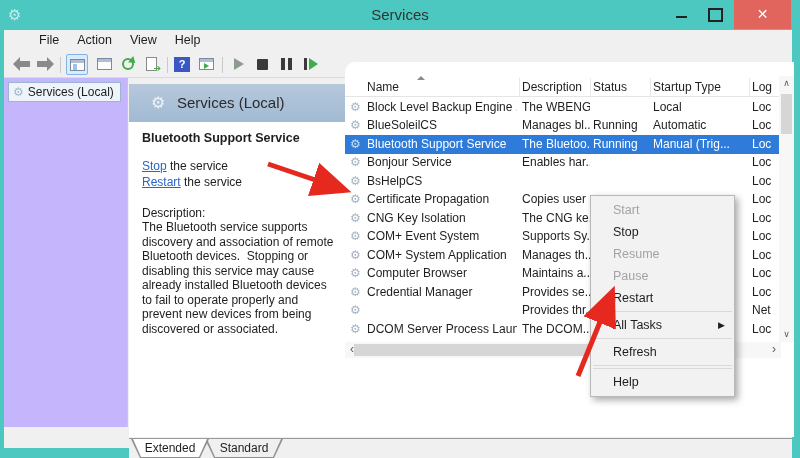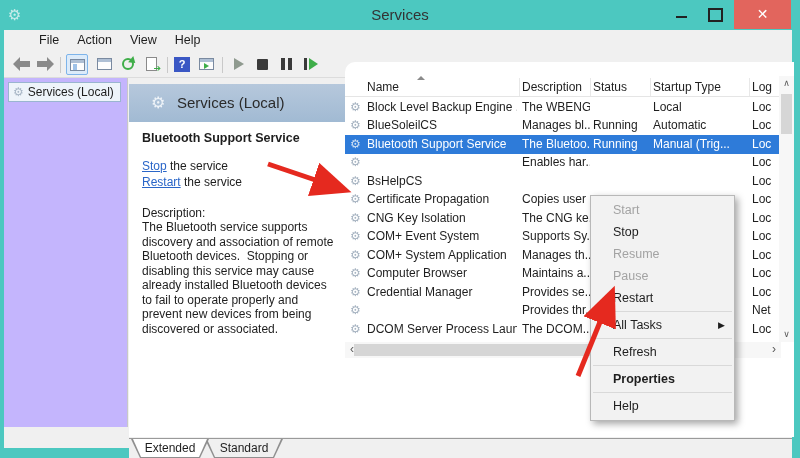--- a/index.html
+++ b/index.html
@@ -214,20 +214,21 @@
             <div class="svc-row selected" style="top: 36.92px;">
               <span class="gear">⚙</span>
               <span class="cell" style="left: 22px; width: 150px;">Bluetooth Support Service</span>
               <span class="cell" style="left: 177px; width: 68px;">The Bluetoo...</span>
               <span class="cell" style="left: 248px; width: 57px;">Running</span>
               <span class="cell" style="left: 308px; width: 95px;">Manual (Trig...</span>
               <span class="cell" style="left: 407px; width: 26px;">Loc</span>
             </div>
             <div class="svc-row" style="top: 55.38px;">
               <span class="gear">⚙</span>
+              <span class="cell" style="left: 22px; width: 150px;">Bonjour Service</span>
               <span class="cell" style="left: 177px; width: 68px;">Enables har...</span>
               <span class="cell" style="left: 248px; width: 57px;"></span>
               <span class="cell" style="left: 308px; width: 95px;"></span>
               <span class="cell" style="left: 407px; width: 26px;">Loc</span>
             </div>
             <div class="svc-row" style="top: 73.84px;">
               <span class="gear">⚙</span>
               <span class="cell" style="left: 22px; width: 150px;">BsHelpCS</span>
               <span class="cell" style="left: 177px; width: 68px;"></span>
               <span class="cell" style="left: 248px; width: 57px;"></span>
@@ -342,21 +343,20 @@
       <div class="ctx-item disabled">Start</div>
       <div class="ctx-item">Stop</div>
       <div class="ctx-item disabled">Resume</div>
       <div class="ctx-item disabled">Pause</div>
       <div class="ctx-item">Restart</div>
       <div class="menu-sep"></div>
       <div class="ctx-item">All Tasks<span class="sub-arrow">▶</span></div>
       <div class="menu-sep"></div>
       <div class="ctx-item">Refresh</div>
       <div class="menu-sep"></div>
-      <div class="ctx-item bold">Properties</div>
       <div class="menu-sep"></div>
       <div class="ctx-item">Help</div>
     </div>
 
   <svg class="arrows" width="800" height="458">
     <defs>
       <marker id="ah" markerWidth="9" markerHeight="8" refX="6" refY="3.5" orient="auto" markerUnits="strokeWidth">
         <path d="M0,0 L8,3.5 L0,7 Z" fill="#e5291f"></path>
       </marker>
     </defs>

